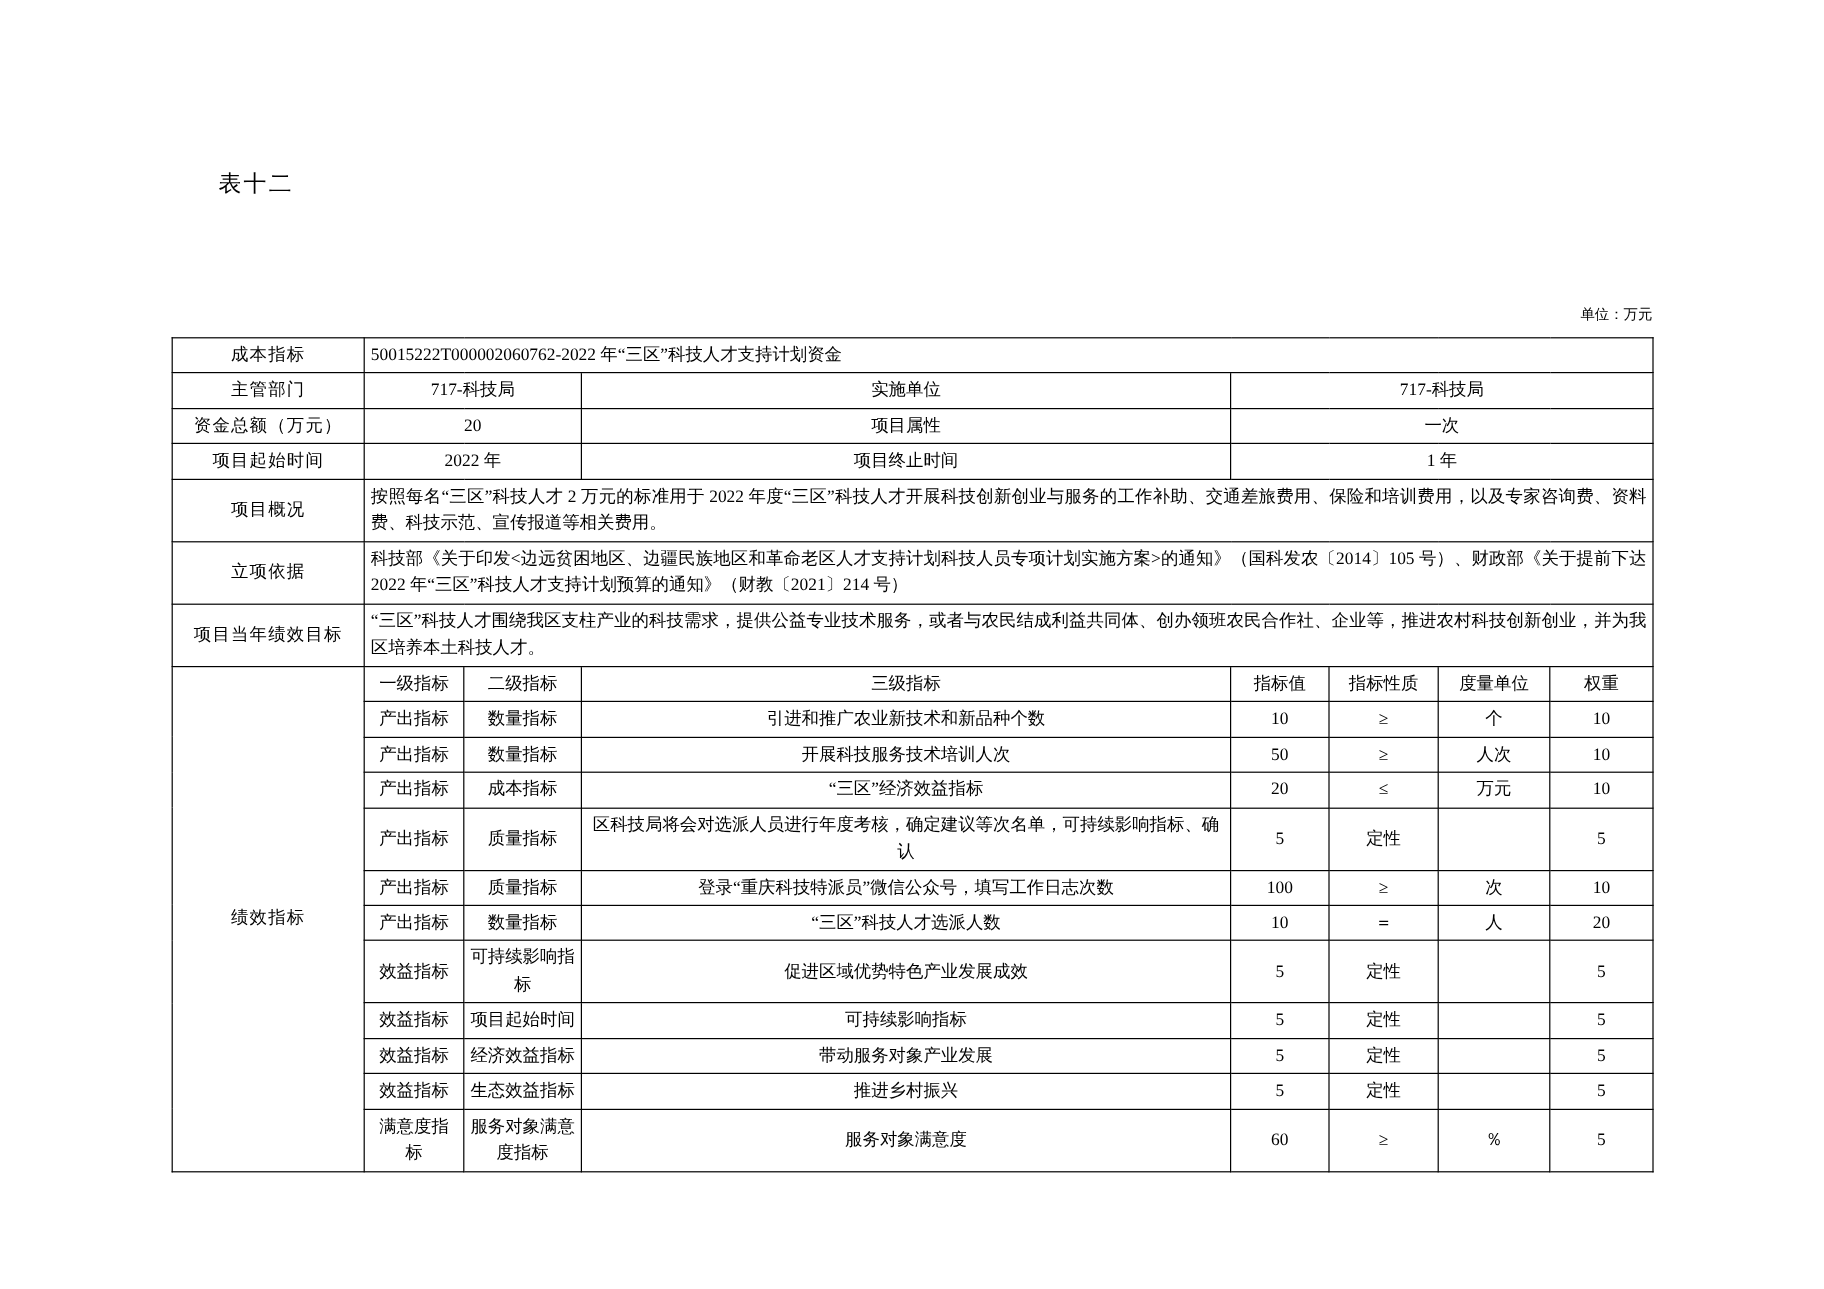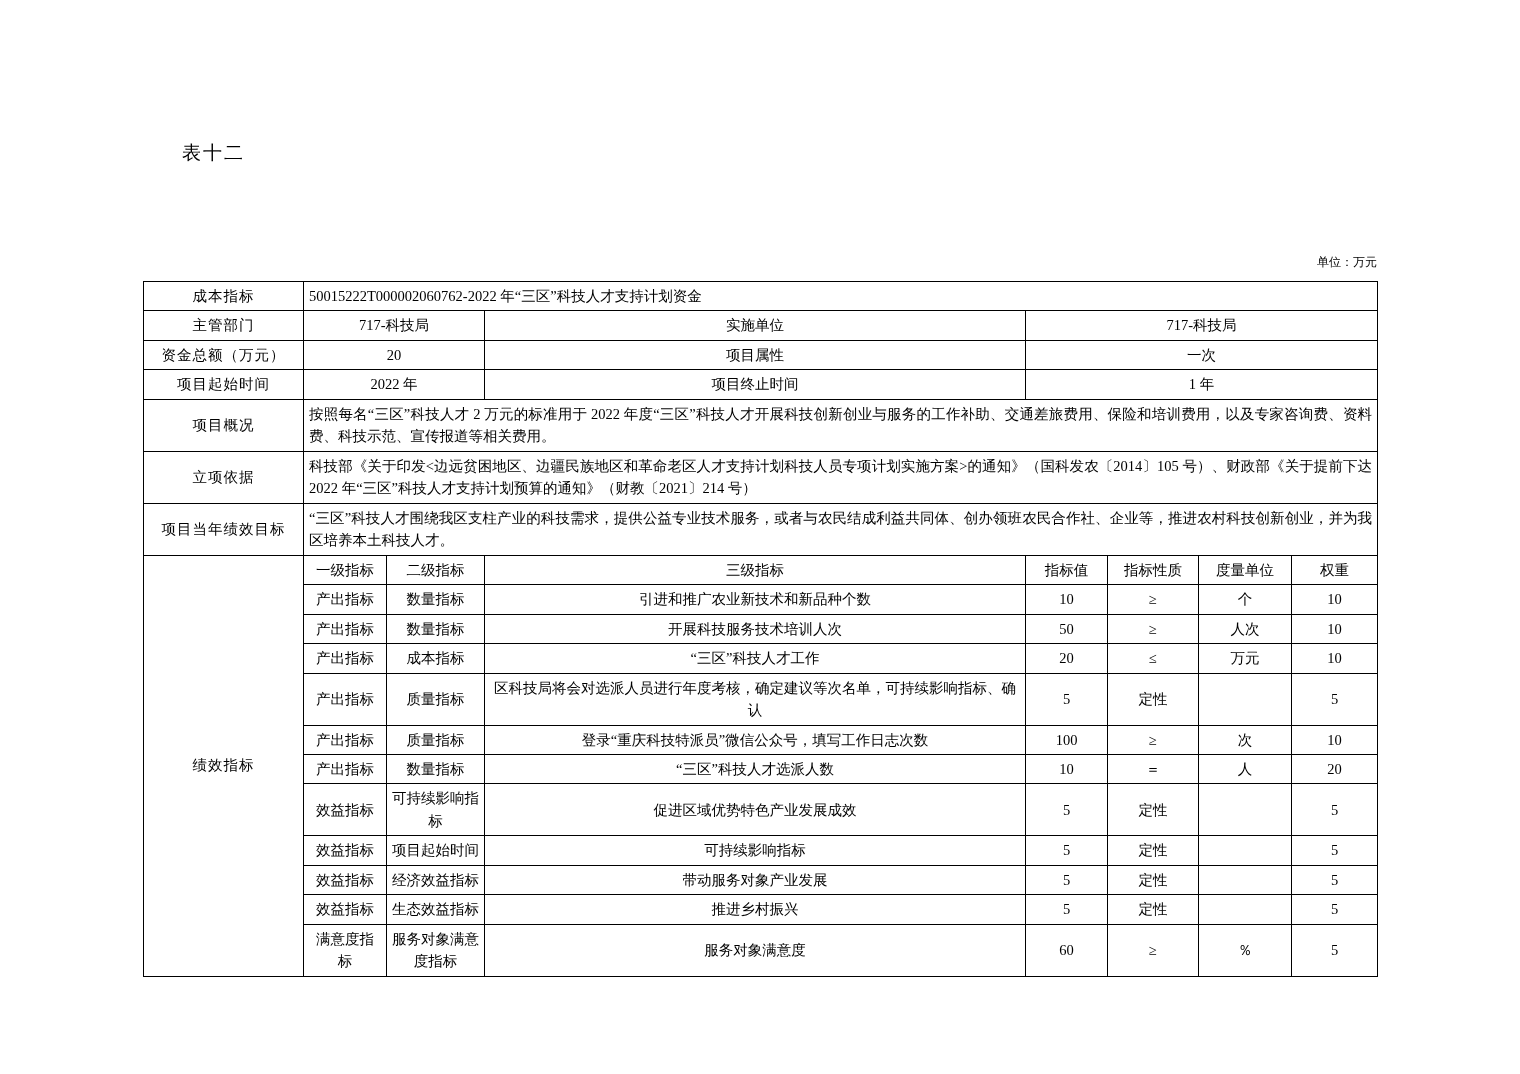--- a/index.html
+++ b/index.html
@@ -159,21 +159,21 @@
         <td class="c">开展科技服务技术培训人次</td>
         <td class="c">50</td>
         <td class="c">≥</td>
         <td class="c">人次</td>
         <td class="c">10</td>
       </tr>
 
       <tr>
         <td class="c">产出指标</td>
         <td class="c">成本指标</td>
-        <td class="c">“三区”科技人才工作</td>
+        <td class="c">“三区”经济效益指标</td>
         <td class="c">20</td>
         <td class="c">≤</td>
         <td class="c">万元</td>
         <td class="c">10</td>
       </tr>
 
       <tr>
         <td class="c">产出指标</td>
         <td class="c">质量指标</td>
         <td class="c two-line">区科技局将会对选派人员进行年度考核，确定建议等次名单，可持续影响指标、确认</td>

